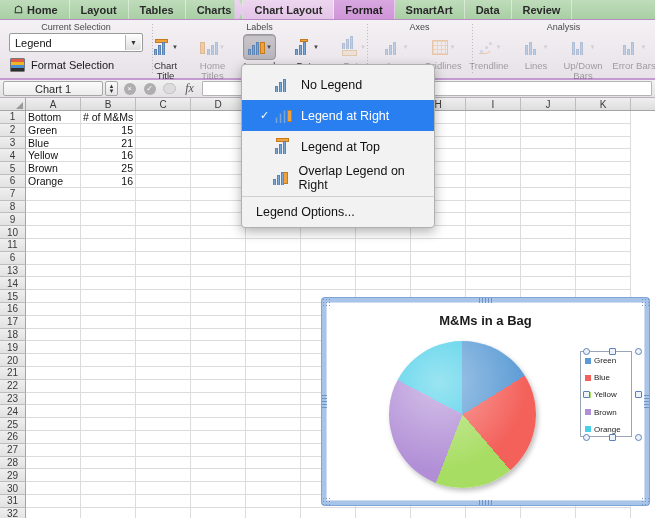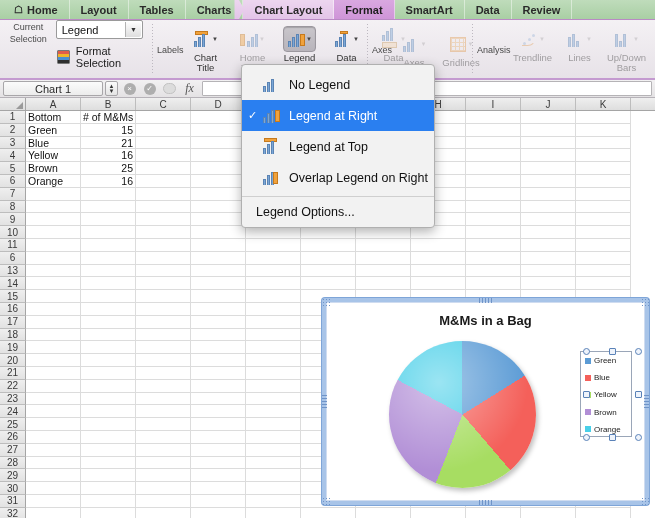--- a/index.html
+++ b/index.html
@@ -44,21 +44,21 @@
   }
   .home-icon { font-size: 10px; }
 
   
   .ribbon {
     position: absolute; top: 20px; left: 0; width: 655px; height: 60px;
     background: linear-gradient(#f4f1f4, #e7e2e8);
     border-bottom: 2px solid #c49ad0;
     display: flex; align-items: stretch;
   }
-  .grp { position: relative; display: flex; flex-direction: row; align-items: center; padding: 0 5px; }
+  .grp { position: relative; display: flex; flex-direction: column; align-items: center; padding: 0 5px; }
   .grp + .grp:before {
     content: ""; position: absolute; left: 0; top: 4px; bottom: 3px; width: 1px;
     background: repeating-linear-gradient(to bottom, #bdb8c0 0 1px, transparent 1px 3px);
   }
   .grp-title { font-size: 9px; color: #4a4a4a; margin-top: 1px; height: 12px; line-height: 12px; }
   .grp-body { display: flex; align-items: flex-start; gap: 3px; flex: 1; padding-top: 1px; }
 
   
   .cs-group { width: 152px; align-items: stretch; }
   .cs-group .grp-title { text-align: center; }
@@ -160,21 +160,21 @@
     color: #111; display: flex; align-items: center; padding: 0 2px; overflow: hidden; white-space: nowrap; }
   .cell.num { justify-content: flex-end; }
 
   
   .menu {
     position: absolute; top: 64px; left: 241px; width: 194px;
     background: #f2f2f2; border: 1px solid #b0b0b0; border-radius: 4px;
     box-shadow: 0 4px 12px rgba(0,0,0,0.3);
     padding: 4px 0 3px; z-index: 50;
   }
-  .mitem { display: flex; align-items: center; height: 31px; padding: 0 6px 0 4px; font-size: 12.5px; color: #111; }
+  .mitem { display: flex; align-items: center; height: 31px; padding: 0 6px 0 16px; font-size: 12.5px; color: #111; }
   .mitem .chk { width: 13px; text-align: center; font-size: 11px; color: #111; }
   .mitem .mic { width: 24px; display: flex; align-items: center; justify-content: center; }
   .mitem .mtext { margin-left: 6px; }
   .mitem.sel { background: #2a7ff0; color: #fff; }
   .mitem.sel .chk { color: #fff; }
   .msep { height: 1px; background: #cfcfcf; margin: 3px 0; }
   .mitem.opts { height: 24px; padding-left: 14px; }
 
   
   .chartobj { position: absolute; left: 322px; top: 298px; width: 327px; height: 207px; z-index: 20; }

